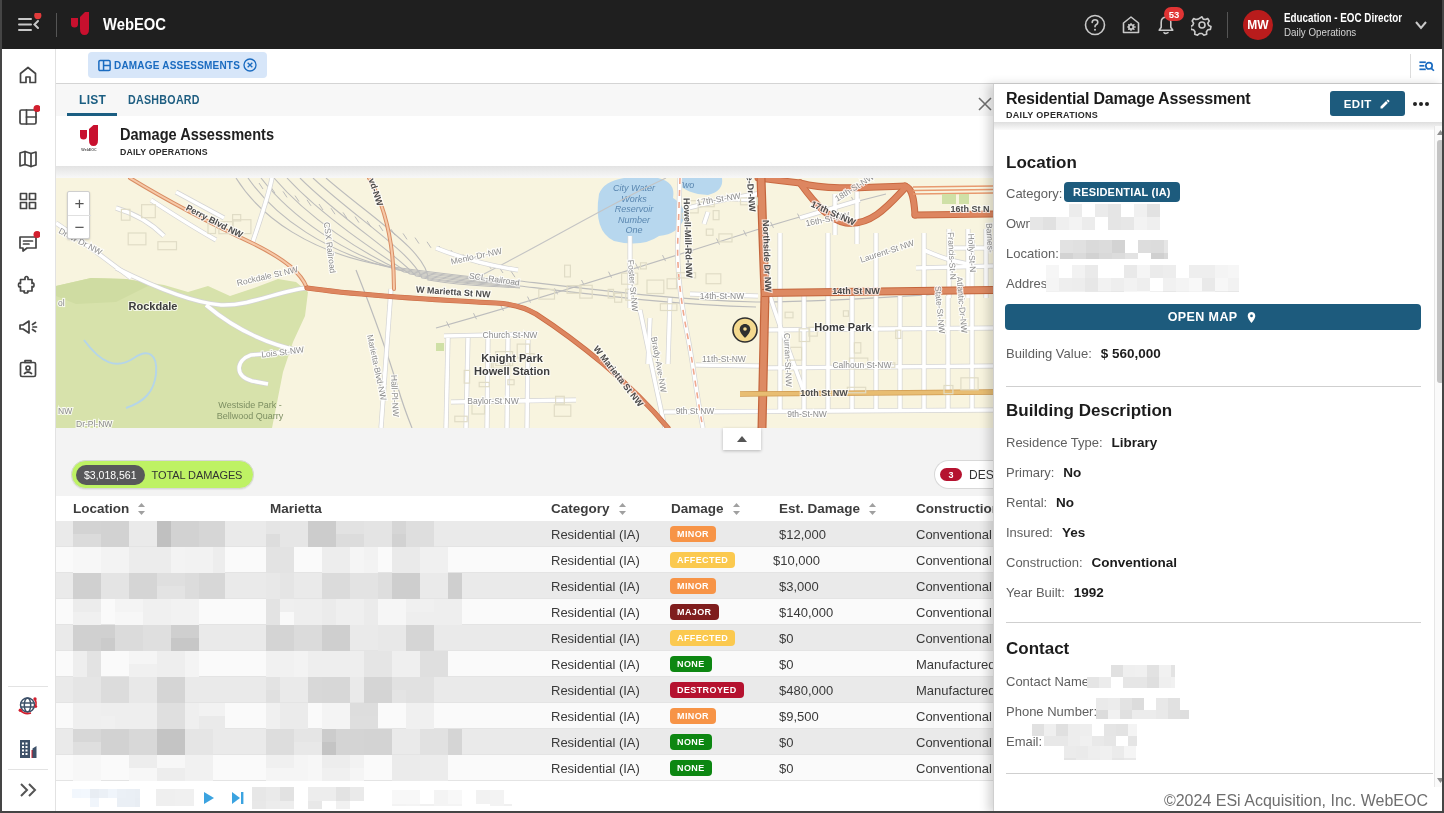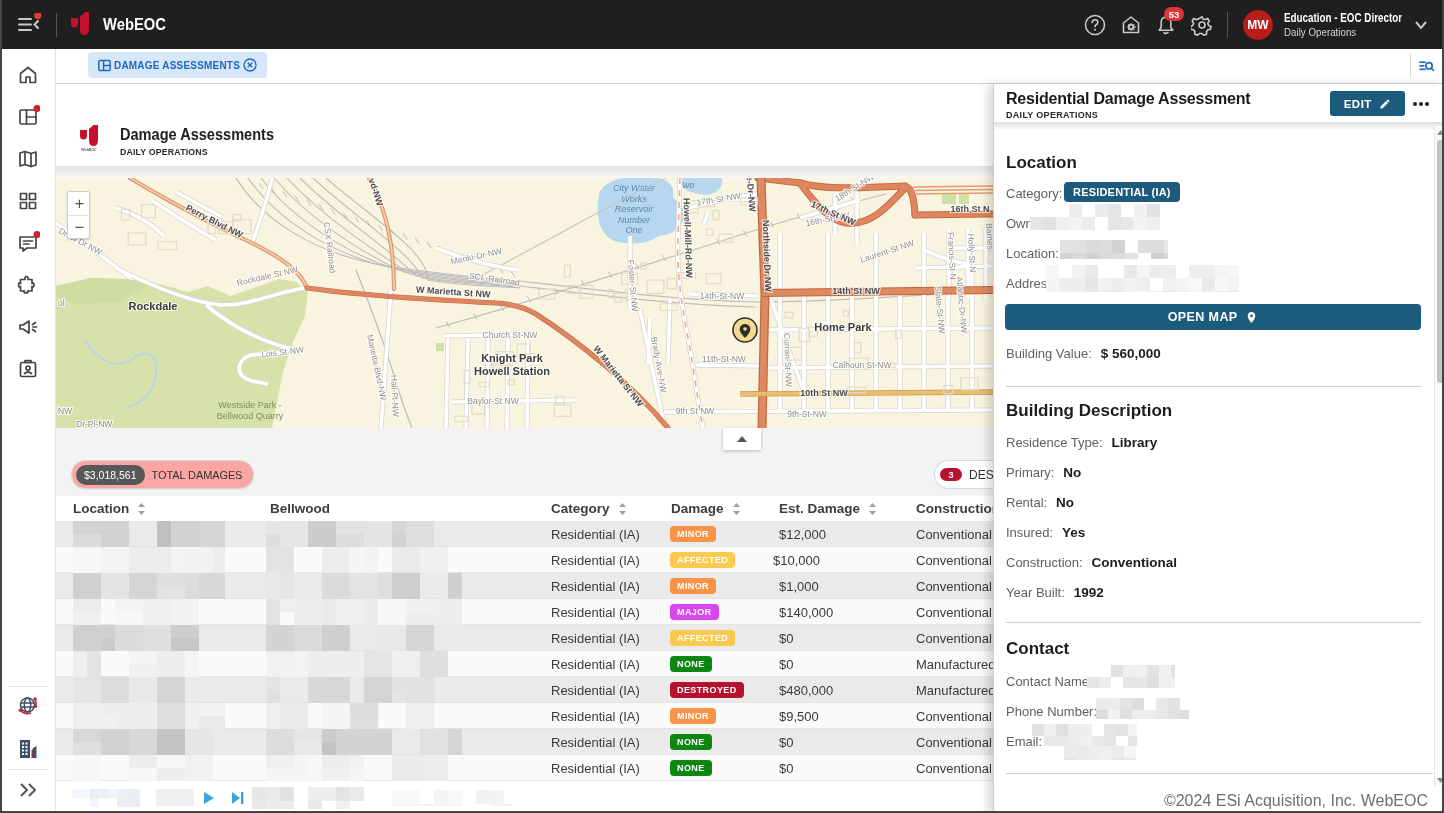--- a/index.html
+++ b/index.html
@@ -161,20 +161,28 @@
    <g stroke="#1a6bc0" stroke-width="2.4" fill="none">
         <line x1="2" y1="6" x2="11" y2="6"></line>
         <line x1="2" y1="11" x2="9" y2="11"></line>
         <line x1="2" y1="16" x2="11" y2="16"></line>
         <circle cx="15.5" cy="11" r="4.5"></circle>
         <line x1="18.8" y1="14.5" x2="22.5" y2="18"></line>
       </g>
  </svg>
 </div>
 <div id="listpanel">
+    <div class="abs" style="left:0;top:0;width:937px;height:32px;background:#f7f7f7">
+      <div class="abs tabtxt" style="left:23px;top:9px">LIST</div>
+      <div class="abs tabtxt" style="left:72px;top:9px;color:#205f82;transform:scaleX(.89);transform-origin:left">DASHBOARD</div>
+      <div class="abs" style="left:11px;top:29px;width:50px;height:3px;background:#1b5e82"></div>
+      <svg class="abs" style="left:921px;top:12px" width="16" height="16" viewBox="0 0 16 16">
+        <path d="M2 2 L14 14 M14 2 L2 14" stroke="#6f6f6f" stroke-width="1.6"></path>
+      </svg>
+    </div>
     <div class="abs" style="left:0;top:32px;width:937px;height:50px;background:#fff">
  <svg class="abs" style="left:23px;top:9px" width="20" height="32" viewBox="0 0 20 32">
   <path d="M1 5 L8 5 L8 11 Q8 14.5 4.5 14.5 Q1 14.5 1 11 Z" fill="#c8102e"></path>
   <path d="M10 4 L14.5 0 L19 0 L19 15 Q19 21 14.5 21 Q10 21 10 15 Z" fill="#c8102e"></path>
   <text x="10" y="26" text-anchor="middle" style="font-size:3.6px;font-weight:700;fill:#555">WebEOC</text>
  </svg>
  <div class="abs" style="left:64px;top:10px;font-size:16px;font-weight:700;color:#202020;transform:scaleX(.91);transform-origin:left">Damage Assessments</div>
  <div class="abs" style="left:64px;top:30px;font-size:9.5px;font-weight:700;color:#2a2a2a;letter-spacing:.2px;transform:scaleX(.92);transform-origin:left">DAILY OPERATIONS</div>
 </div>
     <div class="abs" style="left:0;top:82px;width:937px;height:12px;background:linear-gradient(#e3e3e3,#f8f8f8)"></div>
@@ -440,34 +448,34 @@
 <div class="abs" style="left:11px;top:107px;width:23px;height:48px;background:#fff;border:1px solid #cfcfcf;border-radius:2px;box-shadow:0 1px 2px rgba(0,0,0,.2)">
  <div style="position:absolute;left:0;top:0;width:23px;height:24px;border-bottom:1px solid #e0e0e0;color:#555;font-size:17px;display:flex;align-items:center;justify-content:center">+</div>
  <div style="position:absolute;left:0;top:24px;width:23px;height:23px;color:#555;font-size:17px;display:flex;align-items:center;justify-content:center">−</div>
 </div>
 <div class="abs" style="left:0;top:344px;width:937px;height:68px;background:#f3f3f3"></div>
     <div class="abs" style="left:667px;top:344px;width:38px;height:22px;background:#fff;box-shadow:0 1px 3px rgba(0,0,0,.25);display:flex;align-items:center;justify-content:center">
       <svg width="10" height="6" viewBox="0 0 10 6">
         <path d="M0 6 L5 0 L10 6 Z" fill="#555"></path>
       </svg>
     </div>
-    <div class="abs" style="left:15px;top:376px;height:29px;background:#fca5a5;border:1px solid #d8d8d8;border-radius:14.5px;display:flex;align-items:center;padding:0 11px 0 4px;box-shadow:0 1px 1px rgba(0,0,0,.06)">
+    <div class="abs" style="left:15px;top:376px;height:29px;background:#bef264;border:1px solid #d8d8d8;border-radius:14.5px;display:flex;align-items:center;padding:0 11px 0 4px;box-shadow:0 1px 1px rgba(0,0,0,.06)">
  <div style="height:20px;border-radius:10px;background:#58585a;color:#fff;font-size:10.5px;display:flex;align-items:center;padding:0 8px">$3,018,561</div>
  <span style="font-size:11px;color:#333;margin-left:7px;font-weight:400;letter-spacing:-.1px">TOTAL DAMAGES</span>
 </div>
     <div class="abs" style="left:878px;top:376px;width:70px;height:29px;background:#fff;border:1px solid #d8d8d8;border-radius:14.5px 0 0 14.5px;border-right:none;display:flex;align-items:center;padding:0 0 0 5px">
  <div style="min-width:22px;height:13px;border-radius:7px;background:#b5122f;color:#fff;font-size:9px;font-weight:700;display:flex;align-items:center;justify-content:center">3</div>
  <span style="font-size:12px;color:#333;margin-left:7px">DEST</span>
 </div>
     <div class="abs" style="left:0;top:412px;width:937px;height:25px;background:#fff">
       <div class="hdrcell" style="left:17px">Location<svg class="sort" width="9" height="14" viewBox="0 0 9 14">
           <path d="M4.5 1 L8 5 L1 5 Z" fill="#a0a0a0"></path>
           <path d="M4.5 13 L1 9 L8 9 Z" fill="#a0a0a0"></path>
         </svg></div>
-      <div class="hdrcell" style="left:214px">Bellwood</div>
+      <div class="hdrcell" style="left:214px">Marietta</div>
       <div class="hdrcell" style="left:495px">Category<svg class="sort" width="9" height="14" viewBox="0 0 9 14">
           <path d="M4.5 1 L8 5 L1 5 Z" fill="#a0a0a0"></path>
           <path d="M4.5 13 L1 9 L8 9 Z" fill="#a0a0a0"></path>
         </svg></div>
       <div class="hdrcell" style="left:615px">Damage<svg class="sort" width="9" height="14" viewBox="0 0 9 14">
           <path d="M4.5 1 L8 5 L1 5 Z" fill="#a0a0a0"></path>
           <path d="M4.5 13 L1 9 L8 9 Z" fill="#a0a0a0"></path>
         </svg></div>
       <div class="hdrcell" style="left:723px">Est. Damage<svg class="sort" width="9" height="14" viewBox="0 0 9 14">
           <path d="M4.5 1 L8 5 L1 5 Z" fill="#a0a0a0"></path>
@@ -481,25 +489,25 @@
     <div class="cell" style="left:723px;top:437px">$12,000</div>
     <div class="cell" style="left:860px;top:437px">Conventional</div>
     <div class="abs" style="left:0;top:463px;width:937px;height:26px;background:#fafafa;border-bottom:1px solid #e4e4e4"></div>
     <div class="cell" style="left:495px;top:463px">Residential (IA)</div>
     <div class="badge" style="left:614px;top:468px;background:#fbc94f">AFFECTED</div>
     <div class="cell" style="left:717px;top:463px">$10,000</div>
     <div class="cell" style="left:860px;top:463px">Conventional</div>
     <div class="abs" style="left:0;top:489px;width:937px;height:26px;background:#eaeaea;border-bottom:1px solid #e4e4e4"></div>
     <div class="cell" style="left:495px;top:489px">Residential (IA)</div>
     <div class="badge" style="left:614px;top:494px;background:#f79447">MINOR</div>
-    <div class="cell" style="left:723px;top:489px">$1,000</div>
+    <div class="cell" style="left:723px;top:489px">$3,000</div>
     <div class="cell" style="left:860px;top:489px">Conventional</div>
     <div class="abs" style="left:0;top:515px;width:937px;height:26px;background:#fafafa;border-bottom:1px solid #e4e4e4"></div>
     <div class="cell" style="left:495px;top:515px">Residential (IA)</div>
-    <div class="badge" style="left:614px;top:520px;background:#d946ef">MAJOR</div>
+    <div class="badge" style="left:614px;top:520px;background:#7f1d1d">MAJOR</div>
     <div class="cell" style="left:723px;top:515px">$140,000</div>
     <div class="cell" style="left:860px;top:515px">Conventional</div>
     <div class="abs" style="left:0;top:541px;width:937px;height:26px;background:#eaeaea;border-bottom:1px solid #e4e4e4"></div>
     <div class="cell" style="left:495px;top:541px">Residential (IA)</div>
     <div class="badge" style="left:614px;top:546px;background:#fbc94f">AFFECTED</div>
     <div class="cell" style="left:723px;top:541px">$0</div>
     <div class="cell" style="left:860px;top:541px">Conventional</div>
     <div class="abs" style="left:0;top:567px;width:937px;height:26px;background:#fafafa;border-bottom:1px solid #e4e4e4"></div>
     <div class="cell" style="left:495px;top:567px">Residential (IA)</div>
     <div class="badge" style="left:614px;top:572px;background:#0d8712">NONE</div>

